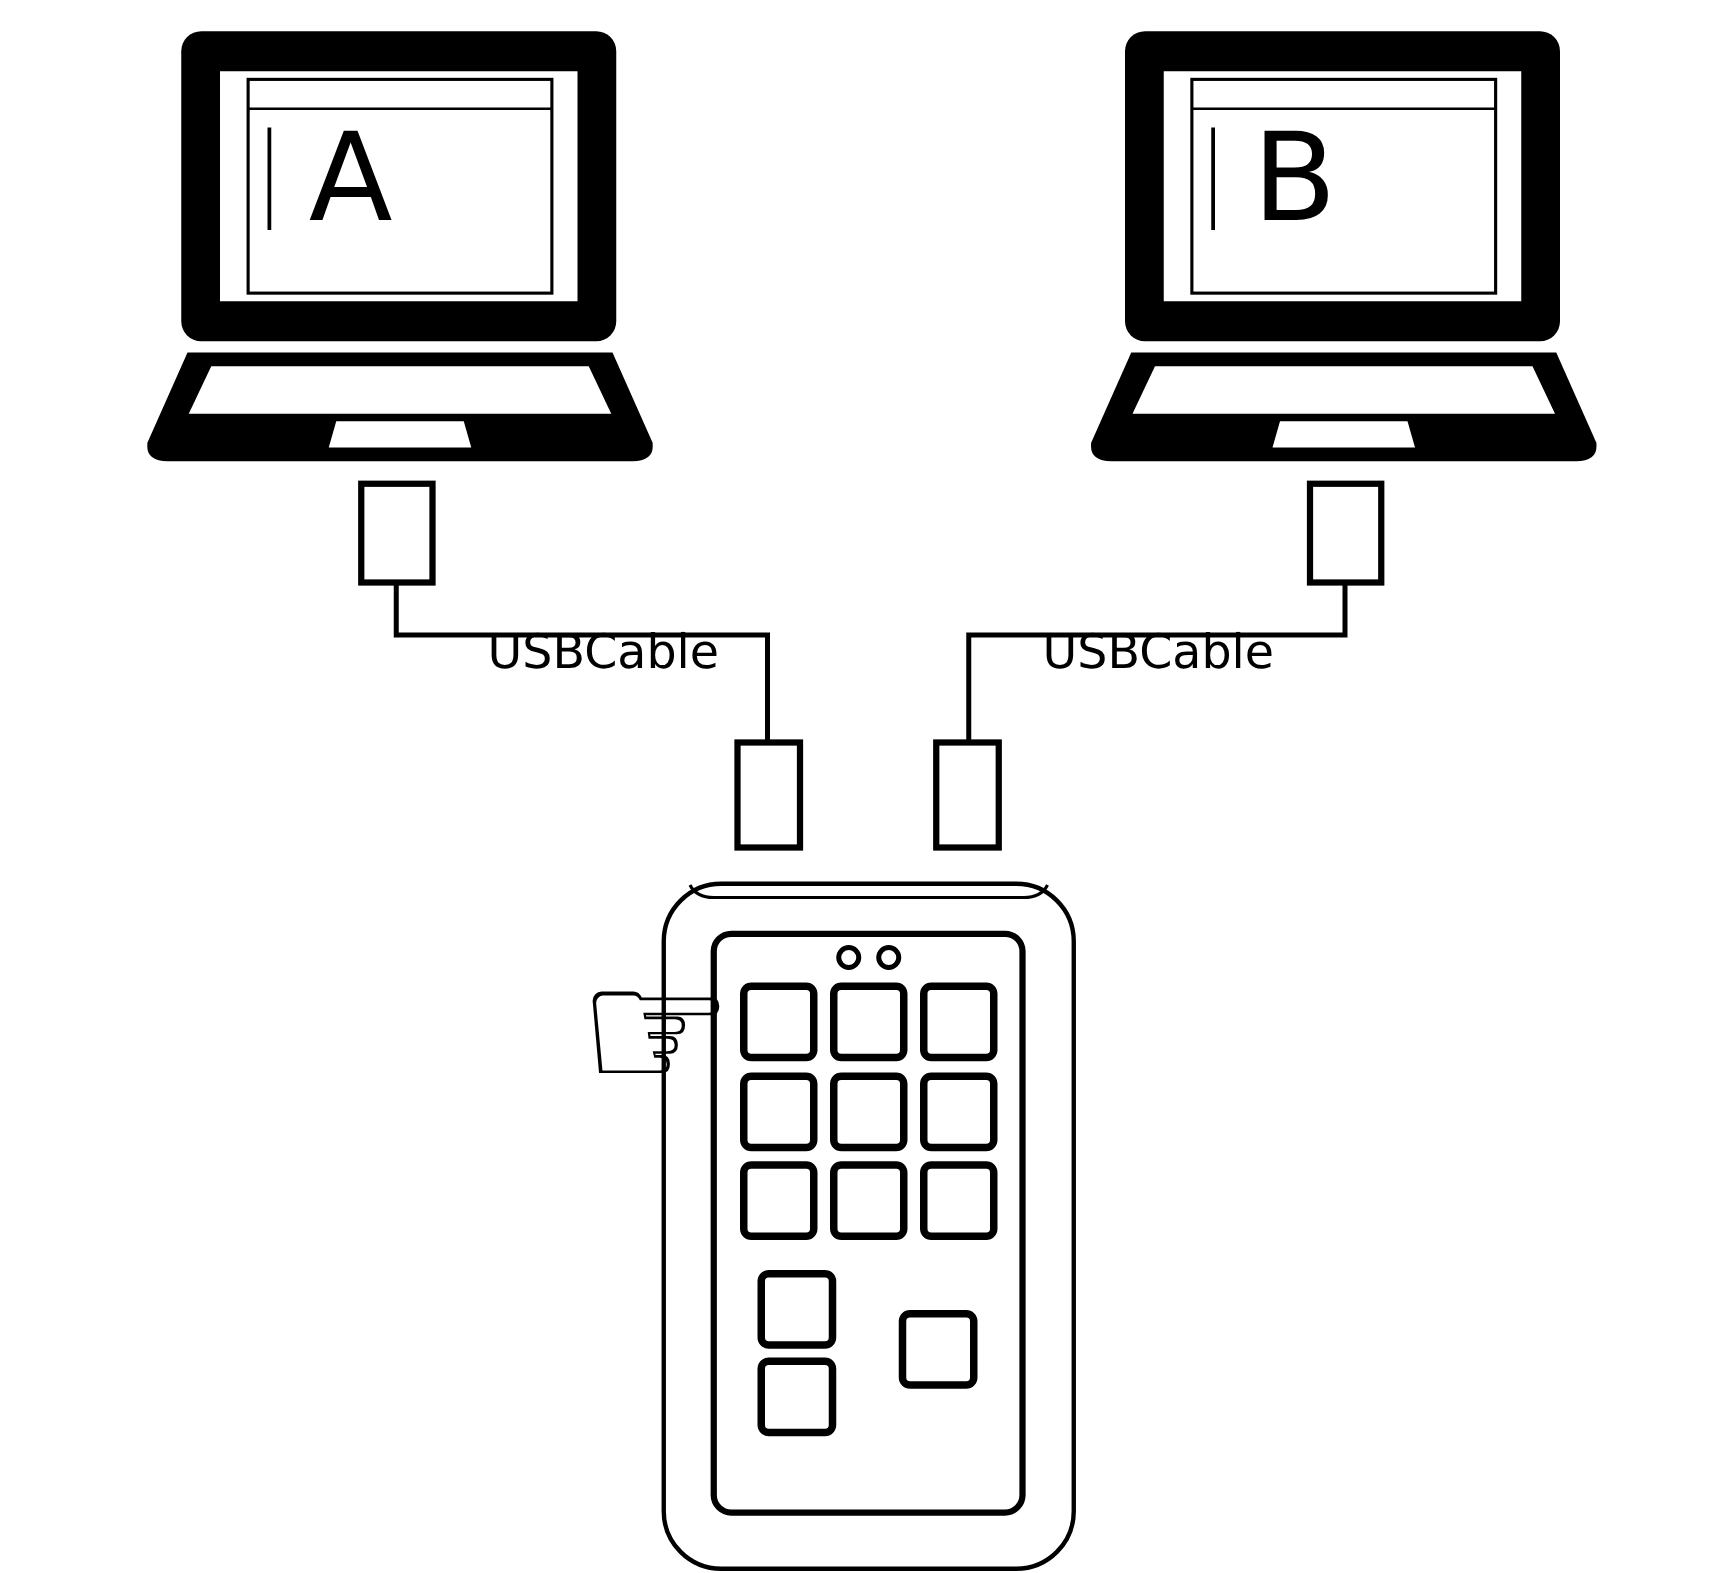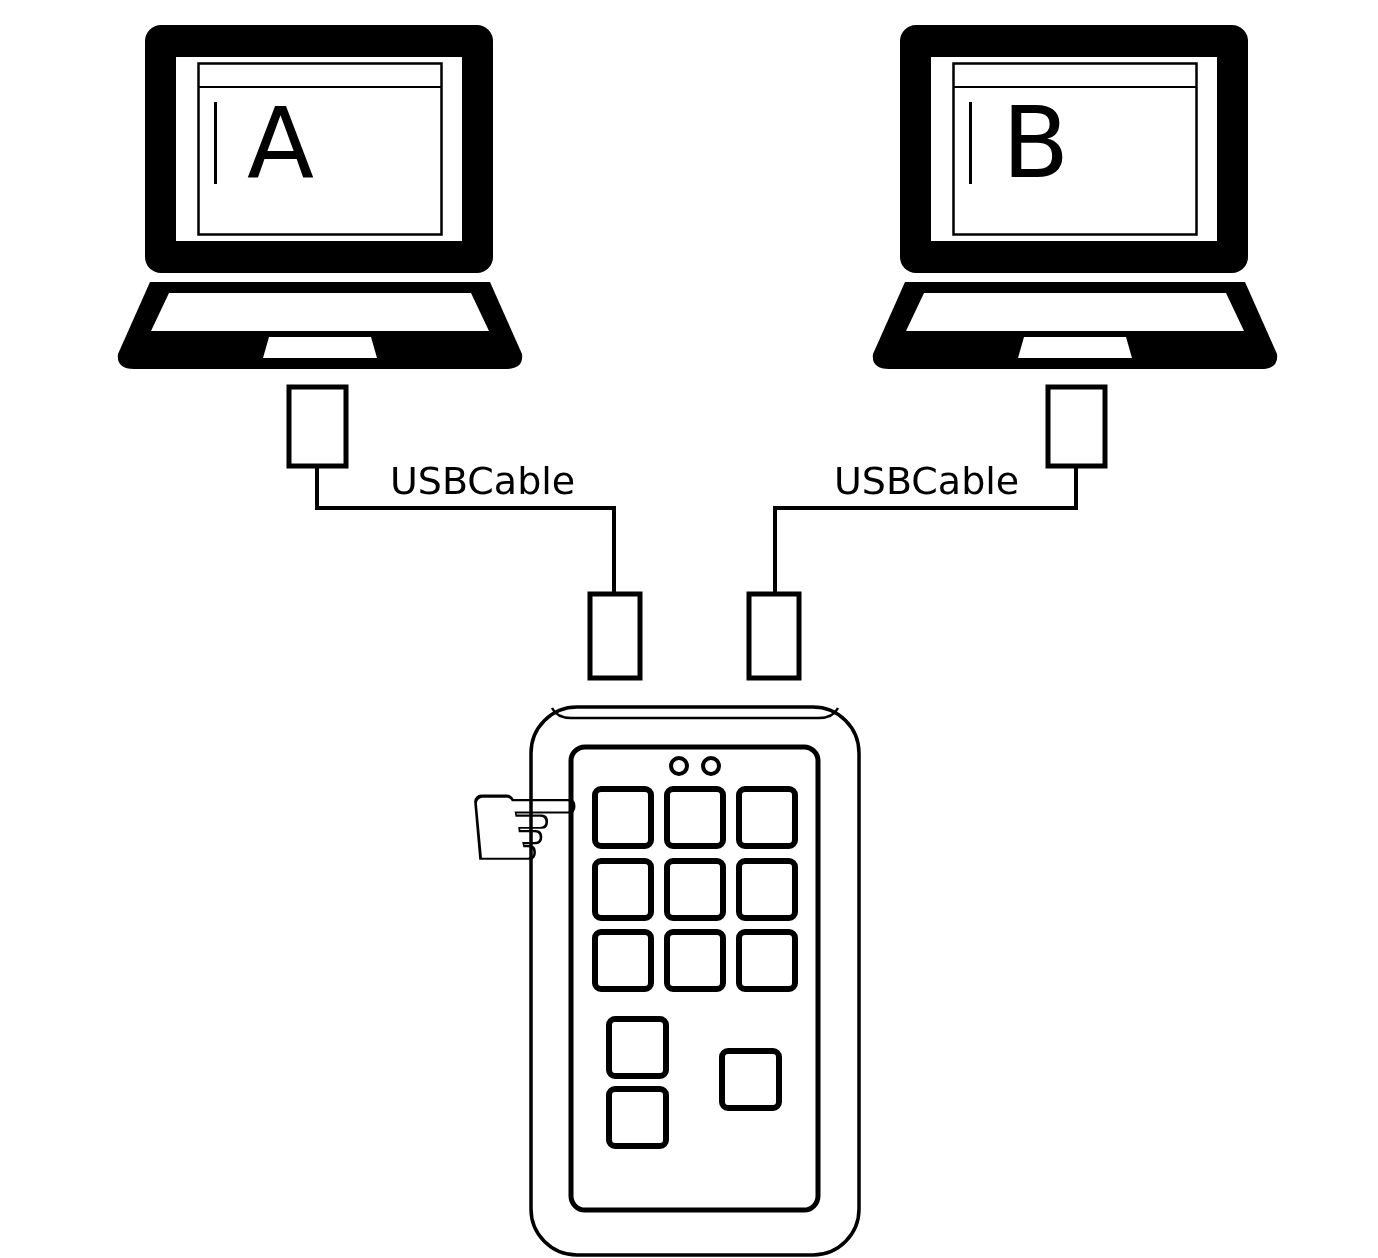--- a/index.html
+++ b/index.html
@@ -38,20 +38,21 @@
     font-size: 98px;
     line-height: 1;
     font-family: "DejaVu Sans", sans-serif;
   }
   .cable-label {
     position: absolute;
     font-size: 38px;
     line-height: 1;
     font-family: "DejaVu Sans", sans-serif;
     white-space: nowrap;
+    margin-top: 40px;
   }
   .hand {
     position: absolute;
     font-size: 140px;
     line-height: 1;
     font-family: "DejaVu Sans", sans-serif;
     color: #000;
   }
 </style>
 </head>

